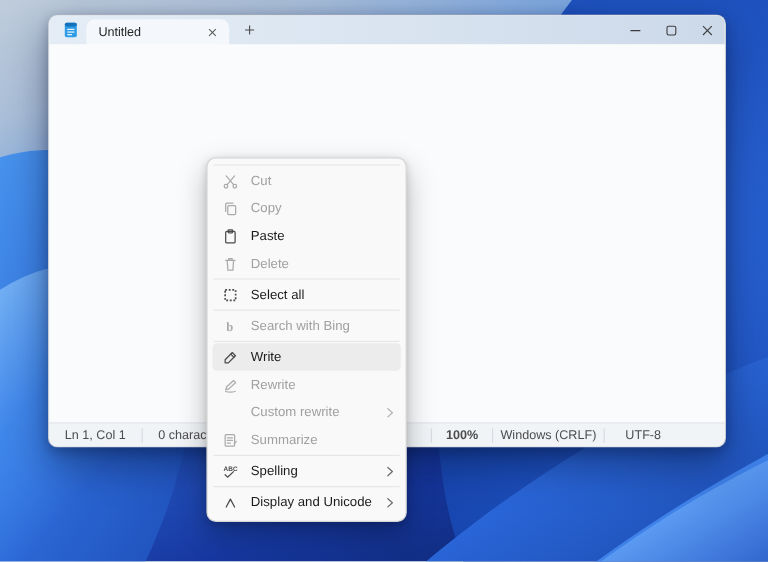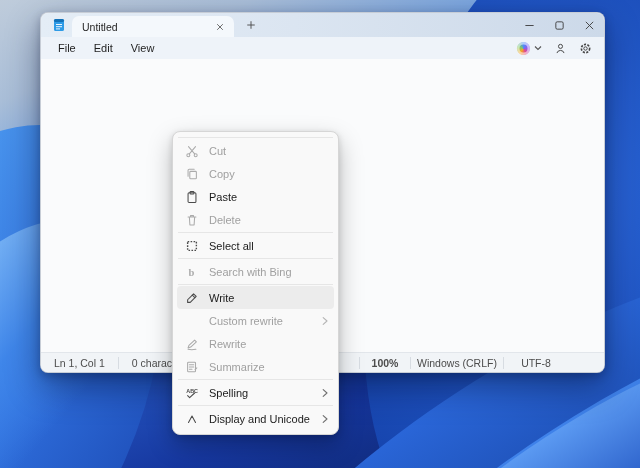--- a/index.html
+++ b/index.html
@@ -31,21 +31,21 @@
   
   .window { position:absolute; left:40px; top:12px; width:565px; height:361px;
     border-radius:8px; background:#fafbfc; overflow:hidden;
     border:1px solid rgba(20,40,80,.22);
     box-shadow:0 14px 34px rgba(0,10,40,.42), 0 3px 10px rgba(0,10,40,.25);
     display:flex; flex-direction:column; }
 
   .titlebar { height:24px; flex:0 0 auto; display:flex; align-items:stretch;
     background:linear-gradient(90deg,#e4edf6 0%,#dbe5f1 45%,#ccd9e9 100%); }
   .appicon-box { width:26px; display:flex; align-items:center; justify-content:center; margin-left:5px; }
-  .tab { width:162px; margin-top:3px; display:flex; align-items:center;
+  .tab { width:119px; margin-top:3px; display:flex; align-items:center;
     background:#f4f8fc; border-radius:7px 7px 0 0; padding:0 6px 0 10px; }
   .tab-title { font-size:10.5px; color:#252525; flex:1; }
   .tab-close { width:16px; height:16px; display:flex; align-items:center; justify-content:center;
     border-radius:3px; color:#5a5a5a; cursor:default; }
   .newtab { width:22px; height:22px; margin:1px 0 0 6px; display:flex; align-items:center;
     justify-content:center; color:#4a4a4a; border-radius:4px; }
   .drag-space { flex:1; }
   .wc { width:30px; display:flex; align-items:center; justify-content:center; color:#3d3d3d; }
 
   .menubar { height:22px; flex:0 0 auto; display:flex; align-items:center;
@@ -135,45 +135,20 @@
           <rect x="2" y="2" width="8" height="8" rx="1.5" stroke="currentColor" stroke-width="1" fill="none"></rect>
         </svg>
       </div>
       <div class="wc">
         <svg width="11" height="11" viewBox="0 0 12 12">
           <path d="M2 2 L10 10 M10 2 L2 10" stroke="currentColor" stroke-width="1" fill="none"></path>
         </svg>
       </div>
     </div>
 
-    <div class="menubar">
-      <span class="menu-label">File</span>
-      <span class="menu-label">Edit</span>
-      <span class="menu-label">View</span>
-      <div class="mb-right">
-        <div class="copilot-btn">
-          <span class="copilot-dot"></span>
-          <svg width="8" height="6" viewBox="0 0 8 6">
-            <path d="M1 1.5 L4 4.5 L7 1.5" stroke="#555" stroke-width="1.1" fill="none"></path>
-          </svg>
-        </div>
-        <div class="toolbtn">
-          <svg width="13" height="13" viewBox="0 0 16 16">
-            <circle cx="8" cy="5.4" r="2.5" stroke="currentColor" stroke-width="1.2" fill="none"></circle>
-            <path d="M3.6 13.6 a4.6 4.6 0 0 1 8.8 0" stroke="currentColor" stroke-width="1.2" fill="none"></path>
-          </svg>
-        </div>
-        <div class="toolbtn">
-          <svg width="13" height="13" viewBox="0 0 16 16">
-            <circle cx="8" cy="8" r="2.1" stroke="currentColor" stroke-width="1.2" fill="none"></circle>
-            <circle cx="8" cy="8" r="5.1" stroke="currentColor" stroke-width="2" fill="none" stroke-dasharray="2.6 1.7"></circle>
-          </svg>
-        </div>
-      </div>
-    </div>
 
     <div class="editor"></div>
 
     <div class="statusbar">
       <span class="sb-seg sb-first">Ln 1, Col 1</span>
       <span class="sb-div"></span>
       <span class="sb-seg">0 characters</span>
       <span class="sb-div"></span>
       <span class="sb-spacer"></span>
       <span class="sb-div"></span>
@@ -244,42 +219,42 @@
       </div>
       <div class="menu-sep"></div>
       <div class="menu-item hover">
         <span class="mi-icon">
           <svg width="14" height="14" viewBox="0 0 16 16">
             <path stroke="currentColor" fill="none" stroke-width="1.2" stroke-linecap="round" stroke-linejoin="round" d="M9.8 3.2 l3 3 L6 13 H3 v-3 z"></path>
             <path stroke="currentColor" fill="none" stroke-width="1.2" stroke-linecap="round" stroke-linejoin="round" d="M8.3 4.7 l3 3"></path>
           </svg>
         </span>
         <span class="mi-label">Write</span>
+      </div>
+      <div class="menu-item disabled">
+        <span class="mi-icon">
+          <svg width="14" height="14" viewBox="0 0 16 16">
+            <path stroke="currentColor" fill="none" stroke-width="1.2" stroke-linecap="round" stroke-linejoin="round" d="M3.5 12.5 l1-3 6.5-6 2 2 -6.5 6 z"></path>
+            <path stroke="currentColor" fill="none" stroke-width="1.2" stroke-linecap="round" stroke-linejoin="round" d="M3.5 14 q4 1 9 0"></path>
+          </svg>
+        </span>
+        <span class="mi-label">Rewrite</span>
       </div>
       <div class="menu-item disabled">
         <span class="mi-icon"></span>
         <span class="mi-label">Custom rewrite</span>
         <span class="mi-chevron">
           <svg width="10" height="10" viewBox="0 0 10 10">
             <path d="M3.2 1.6 L7 5 L3.2 8.4" stroke="currentColor" stroke-width="1.1" fill="none" stroke-linecap="round" stroke-linejoin="round"></path>
           </svg>
         </span>
       </div>
       <div class="menu-item disabled">
         <span class="mi-icon">
           <svg width="14" height="14" viewBox="0 0 16 16">
-            <path stroke="currentColor" fill="none" stroke-width="1.2" stroke-linecap="round" stroke-linejoin="round" d="M3.5 12.5 l1-3 6.5-6 2 2 -6.5 6 z"></path>
-            <path stroke="currentColor" fill="none" stroke-width="1.2" stroke-linecap="round" stroke-linejoin="round" d="M3.5 14 q4 1 9 0"></path>
-          </svg>
-        </span>
-        <span class="mi-label">Rewrite</span>
-      </div>
-      <div class="menu-item disabled">
-        <span class="mi-icon">
-          <svg width="14" height="14" viewBox="0 0 16 16">
             <rect stroke="currentColor" fill="none" stroke-width="1.2" stroke-linecap="round" stroke-linejoin="round" x="3" y="2.5" width="9" height="11" rx="1"></rect>
             <path stroke="currentColor" fill="none" stroke-width="1.2" stroke-linecap="round" stroke-linejoin="round" d="M5 5.5 h5 M5 8 h5 M5 10.5 h3"></path>
             <path stroke="currentColor" fill="none" stroke-width="1.2" stroke-linecap="round" stroke-linejoin="round" d="M11.5 11 l2-2"></path>
           </svg>
         </span>
         <span class="mi-label">Summarize</span>
       </div>
       <div class="menu-sep"></div>
       <div class="menu-item">
         <span class="mi-icon">

